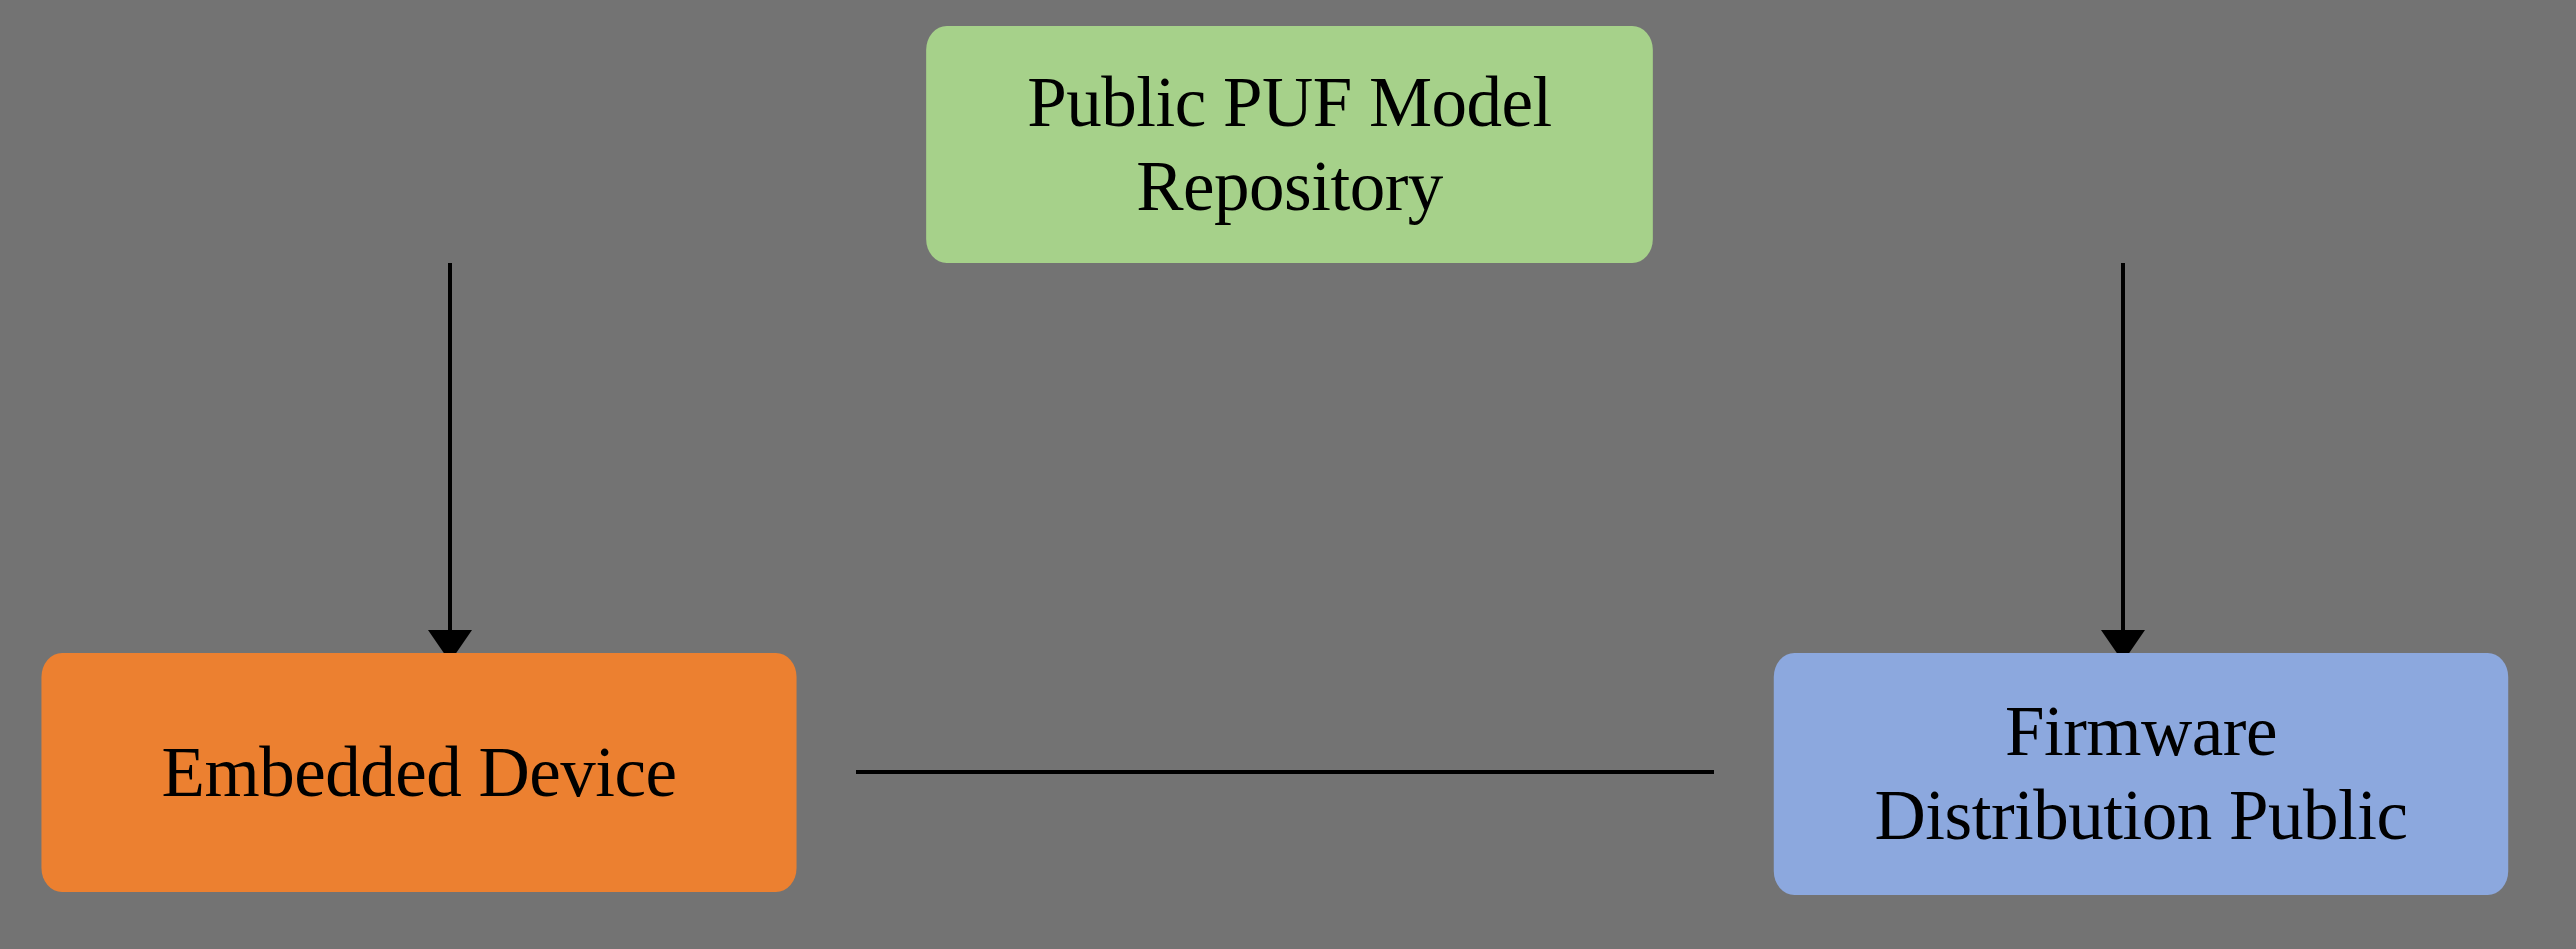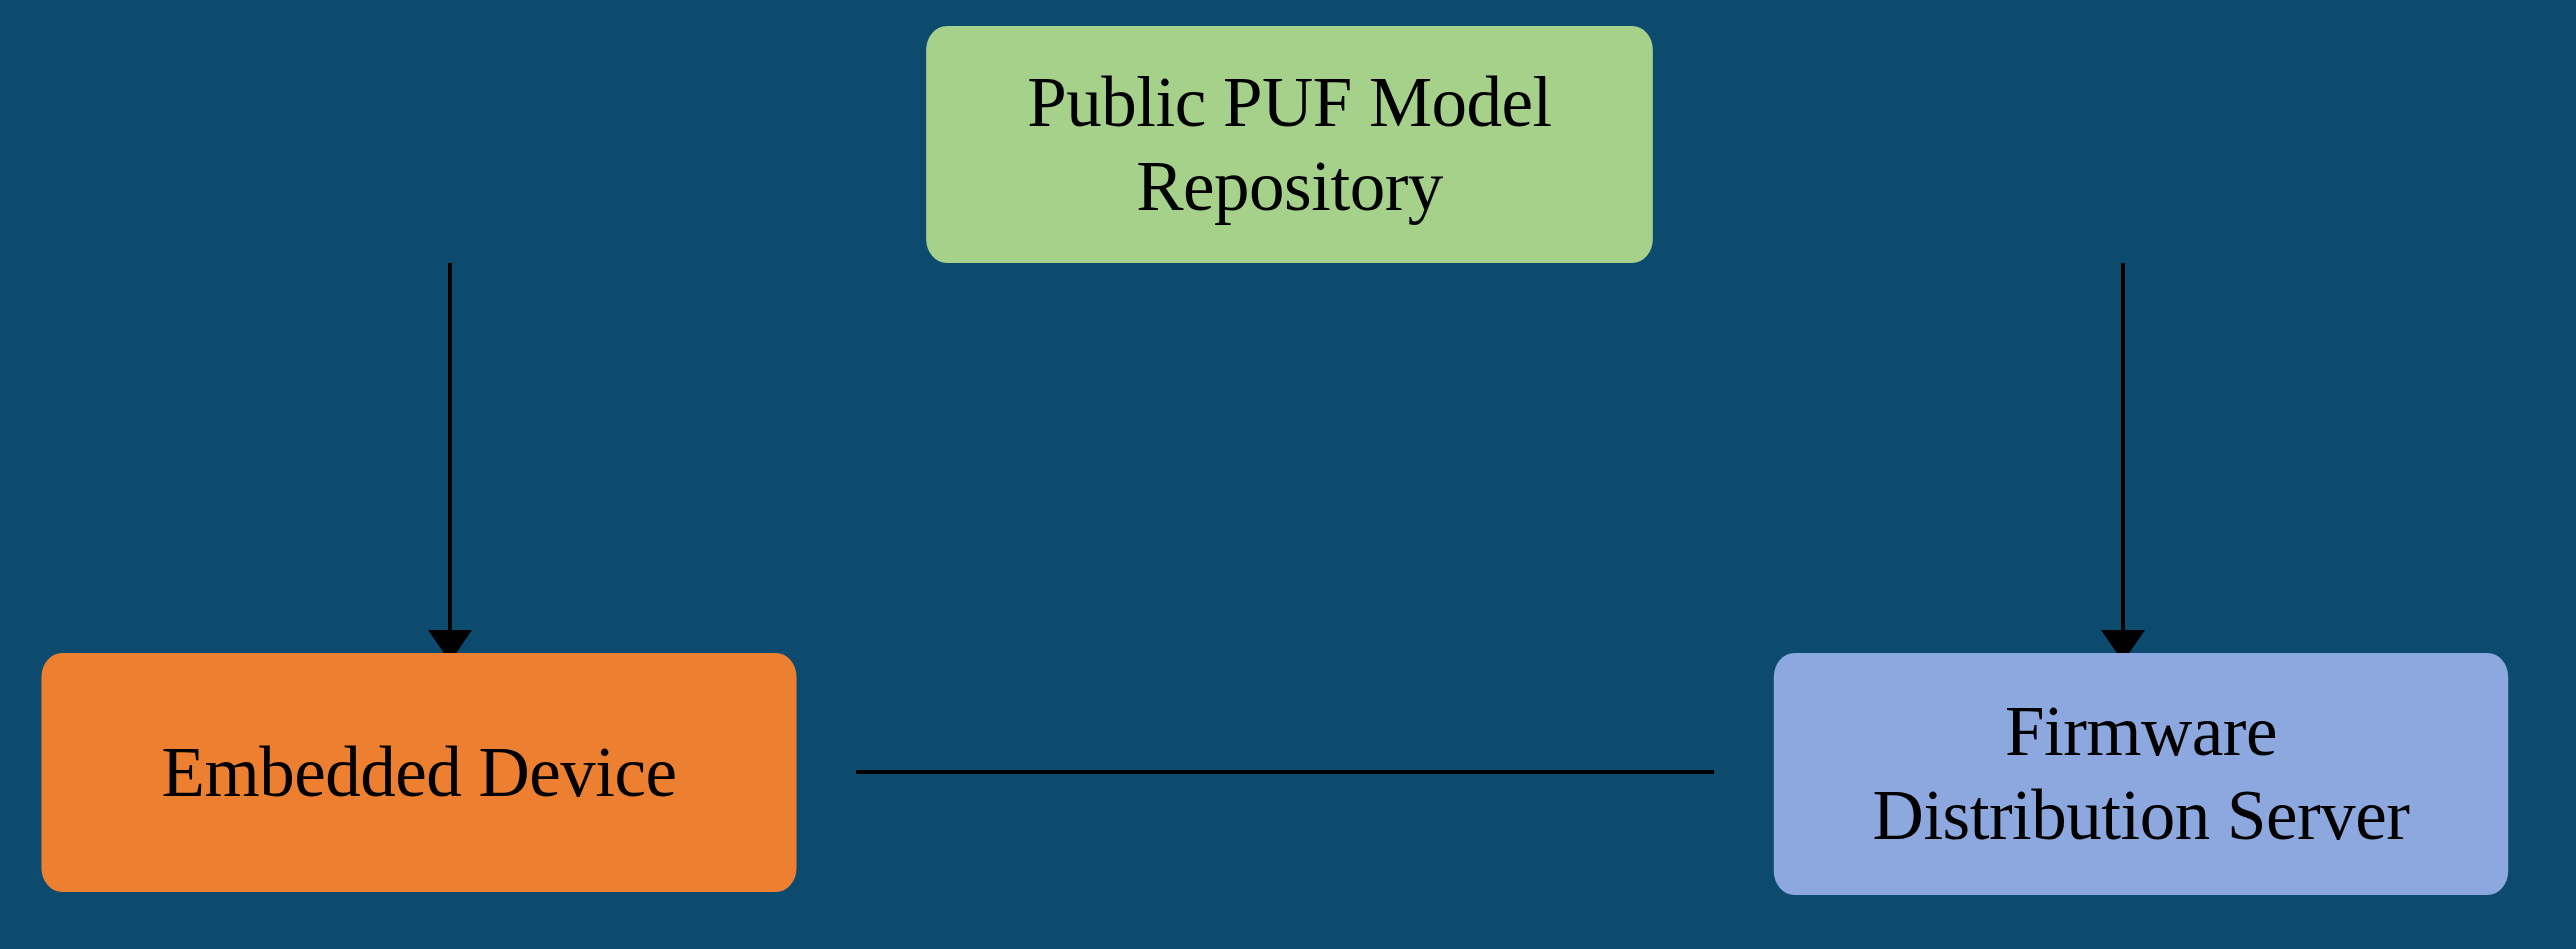--- a/index.html
+++ b/index.html
@@ -4,21 +4,21 @@
 <style>
   html, body {
     margin: 0;
     padding: 0;
     background: #000000;
   }
   #canvas {
     position: relative;
     width: 2576px;
     height: 949px;
-    background: #0c4a6e;
+    background: #737373;
     overflow: hidden;
     font-family: "Liberation Serif", "DejaVu Serif", serif;
   }
 
   .node {
     position: absolute;
     box-sizing: border-box;
     display: flex;
     align-items: center;
     justify-content: center;
@@ -122,17 +122,17 @@
     <span class="label">Public PUF Model
 Repository</span>
   </div>
 
   <div class="node" id="node-device">
     <span class="label">Embedded Device</span>
   </div>
 
   <div class="node" id="node-server">
     <span class="label">Firmware
-Distribution Server</span>
+Distribution Public</span>
   </div>
 
 </div>
 
 
 </body></html>

